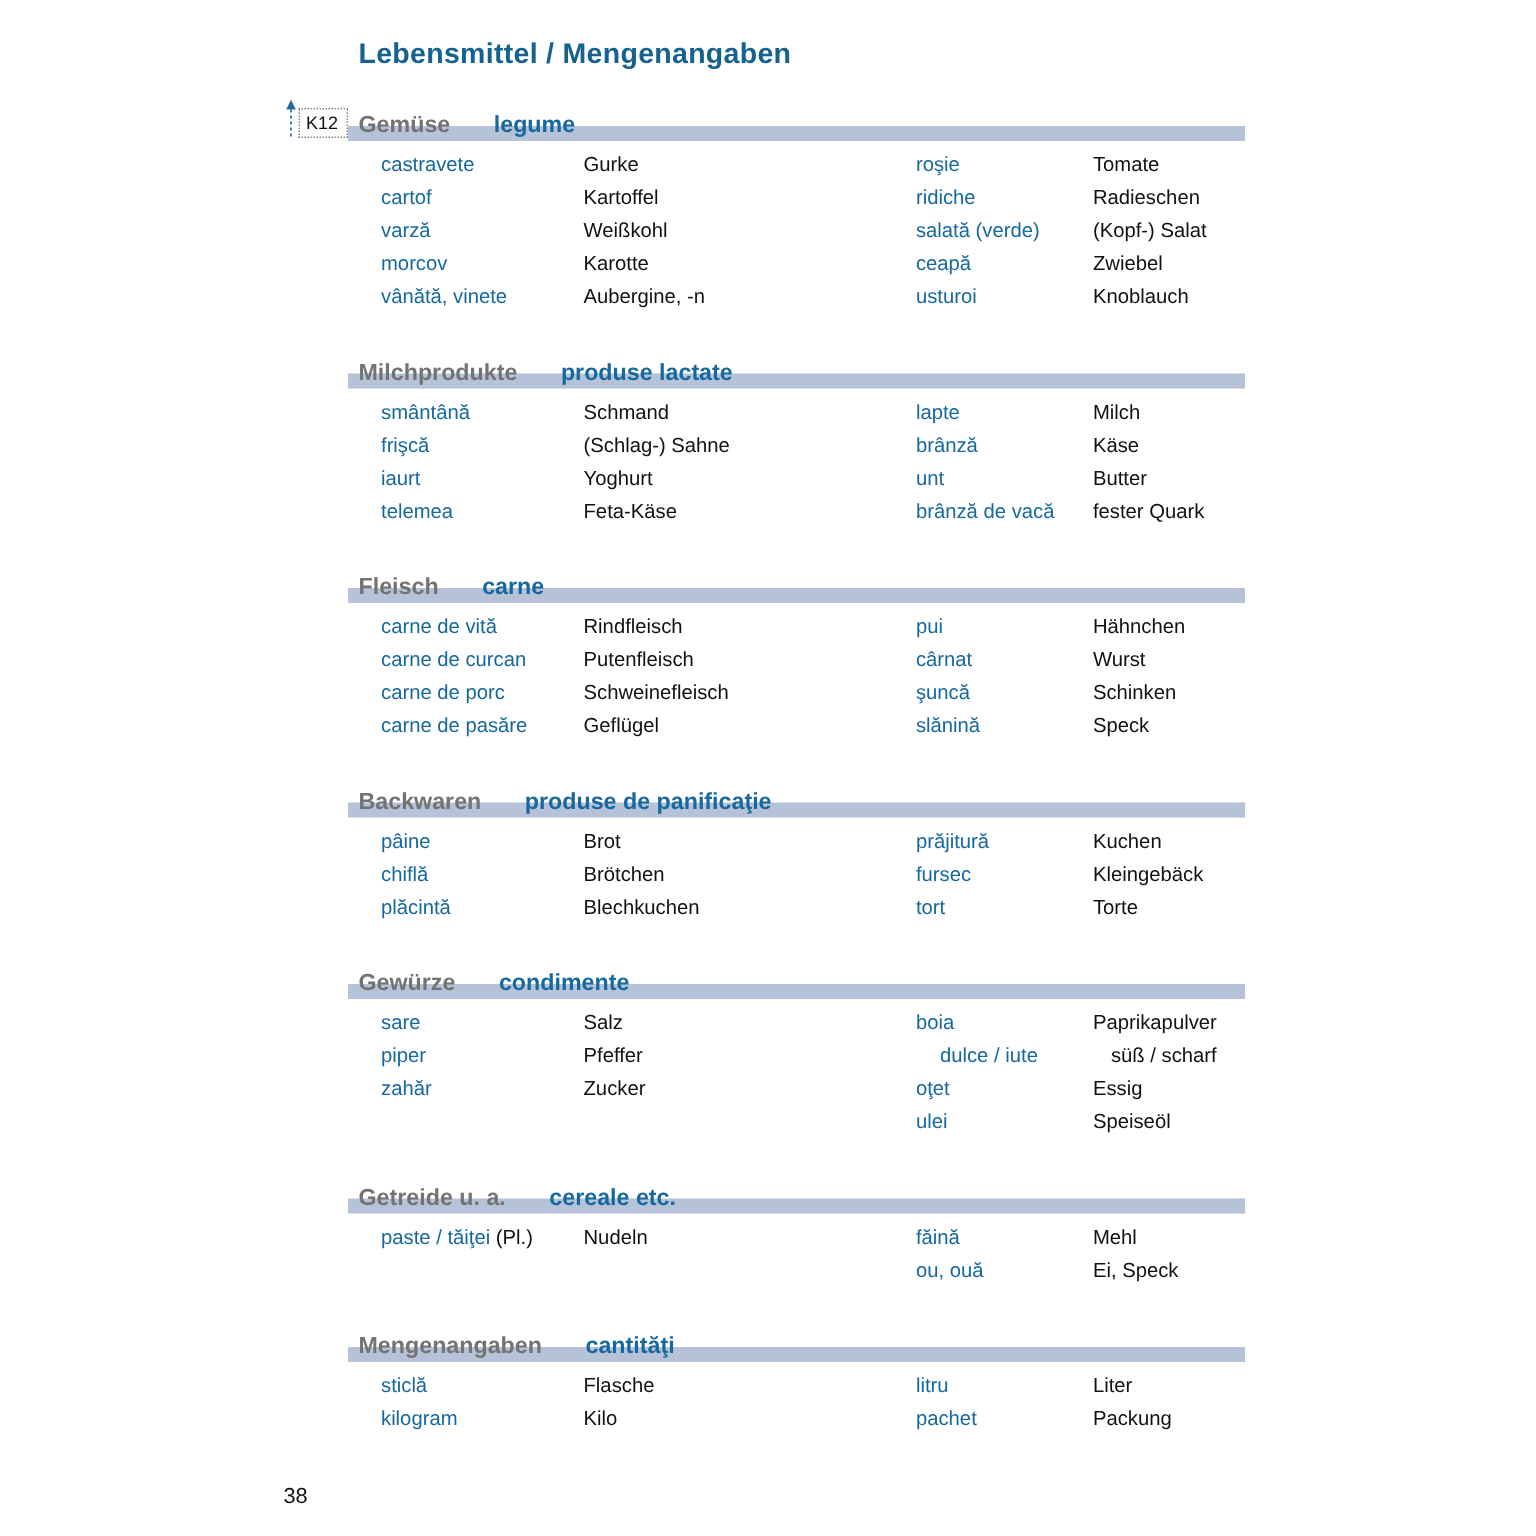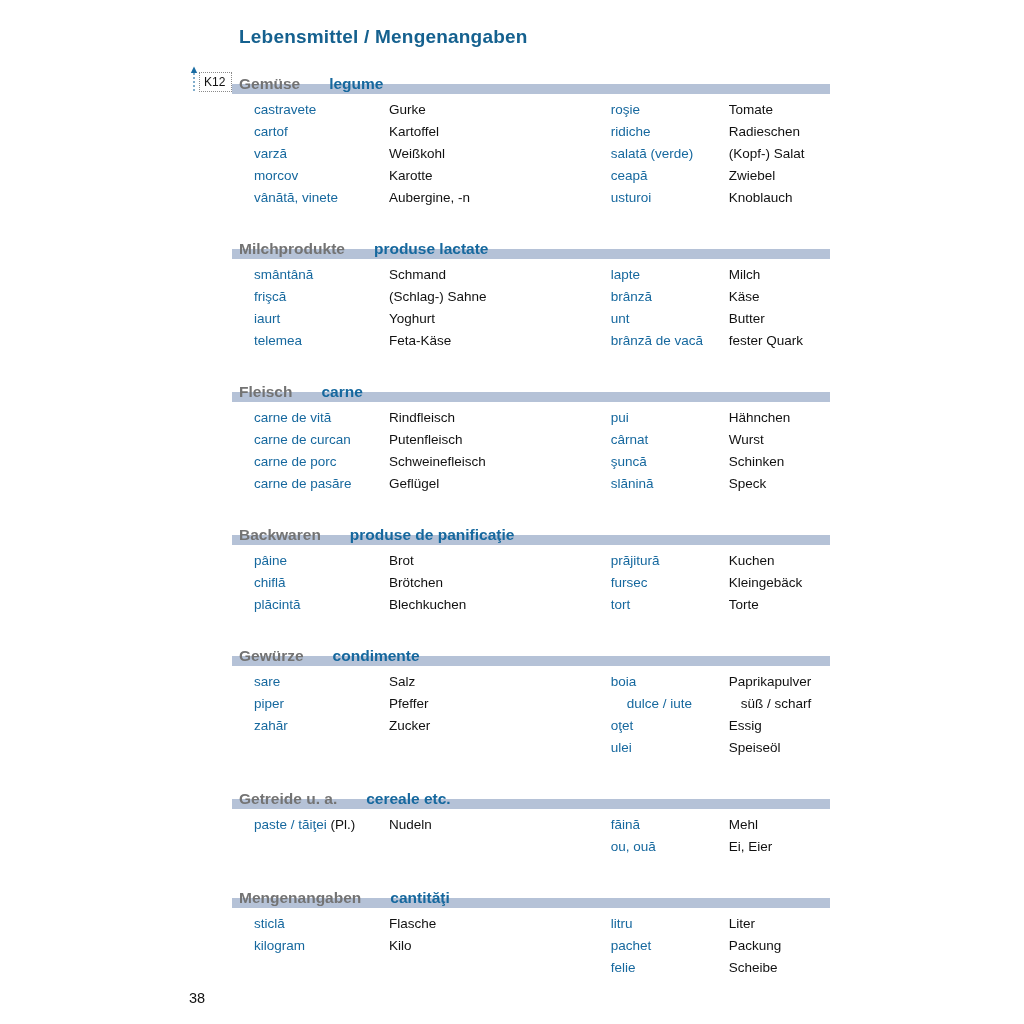--- a/index.html
+++ b/index.html
@@ -291,21 +291,21 @@
                 <span class="term-de">Nudeln</span>
               </div>
             </div>
             <div class="col col-right">
               <div class="vocab-row">
                 <span class="term-ro">făină</span>
                 <span class="term-de">Mehl</span>
               </div>
               <div class="vocab-row">
                 <span class="term-ro">ou, ouă</span>
-                <span class="term-de">Ei, Eier</span>
+                <span class="term-de">Ei, Speck</span>
               </div>
             </div>
           </div>
         </section>
         <section class="vocab-section">
           <div class="section-heading"><span class="band"></span><span class="head-de">Mengenangaben</span><span class="head-ro">cantităţi</span></div>
           <div class="cols">
             <div class="col col-left">
               <div class="vocab-row">
                 <span class="term-ro">sticlă</span>
@@ -318,24 +318,20 @@
             </div>
             <div class="col col-right">
               <div class="vocab-row">
                 <span class="term-ro">litru</span>
                 <span class="term-de">Liter</span>
               </div>
               <div class="vocab-row">
                 <span class="term-ro">pachet</span>
                 <span class="term-de">Packung</span>
               </div>
-              <div class="vocab-row">
-                <span class="term-ro">felie</span>
-                <span class="term-de">Scheibe</span>
-              </div>
             </div>
           </div>
         </section>
       </div>
   </div>
 
   <div class="page-number">38</div>
 
 </div>
 

